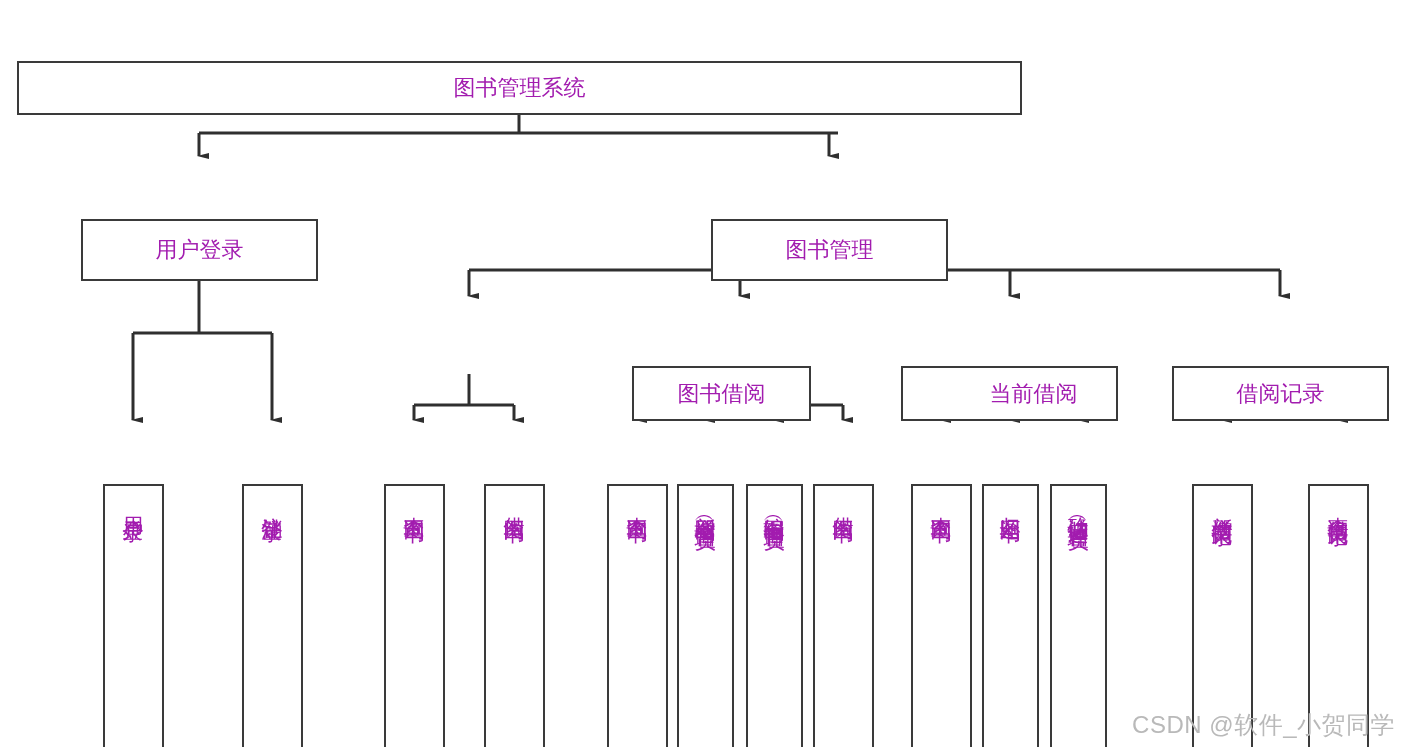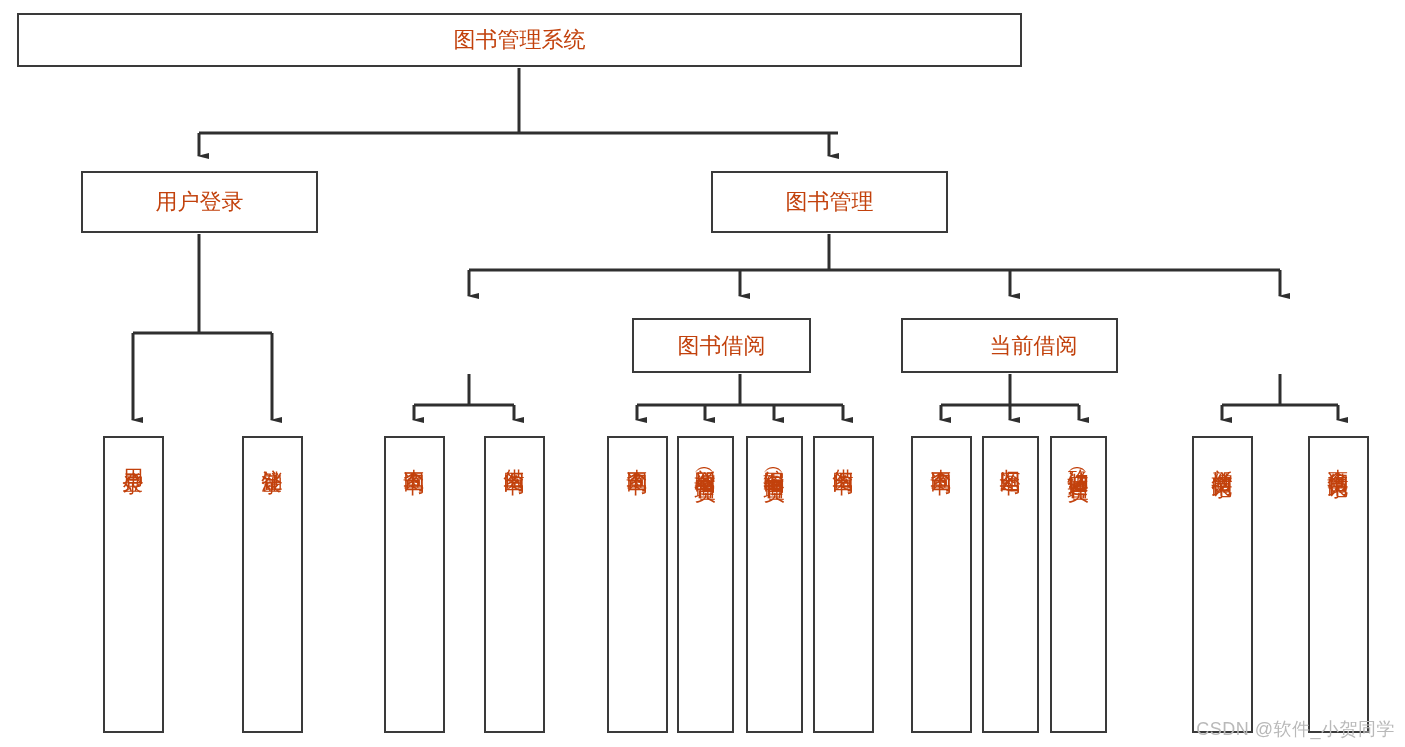--- a/index.html
+++ b/index.html
@@ -26,21 +26,22 @@
     pointer-events: none;
   }
   .node {
     position: absolute;
     box-sizing: border-box;
     background: #ffffff;
     border: 2px solid #3a3a3a;
     display: flex;
     align-items: center;
     justify-content: center;
-    color: #c2410c;
+    color: #a21caf;
+    margin-top: 48px;
   }
   .node-label {
     display: block;
     text-align: center;
     line-height: 1.18;
     white-space: pre;
   }
   .h-node .node-label {
     font-size: 22px;
   }
@@ -54,21 +55,21 @@
     text-orientation: upright;
     font-size: 21px;
     letter-spacing: 2px;
     line-height: 1.0;
     white-space: pre;
   }
   #watermark {
     position: absolute;
     right: 10px;
     bottom: 6px;
-    font-size: 18px;
+    font-size: 24px;
     color: #b9b9b9;
     letter-spacing: 0.5px;
     white-space: nowrap;
     user-select: none;
   }
 </style>
 </head>
 <body>
 
 <div id="canvas">
@@ -137,20 +138,23 @@
 
 
   <div class="node h-node" style="left:632px; top:318px; width:179px; height:55px;">
     <span class="node-label">图书借阅</span>
   </div>
 
   <div class="node h-node" style="left:901px; top:318px; width:217px; height:55px;padding-left:48px;">
     <span class="node-label">当前借阅</span>
   </div>
 
+  <div class="node h-node" style="left:1172px; top:318px; width:217px; height:55px;">
+    <span class="node-label">借阅记录</span>
+  </div>
 
   <div class="node v-node" style="left:103px; top:436px; width:61px; height:297px;">
     <span class="node-label">用户登录</span>
   </div>
 
   <div class="node v-node" style="left:242px; top:436px; width:61px; height:297px;">
     <span class="node-label">注销登录</span>
   </div>
 
   <div class="node v-node" style="left:384px; top:436px; width:61px; height:297px;">

